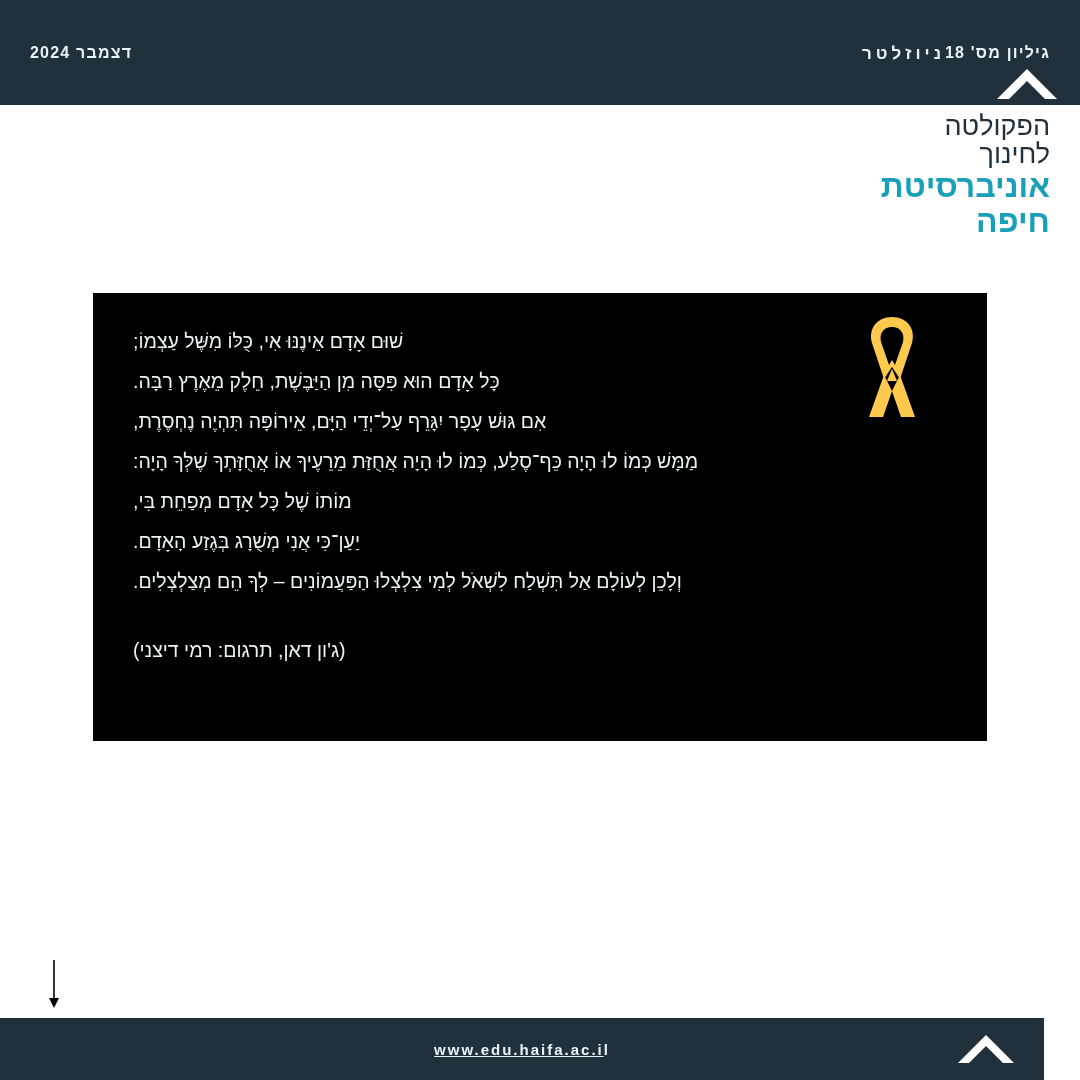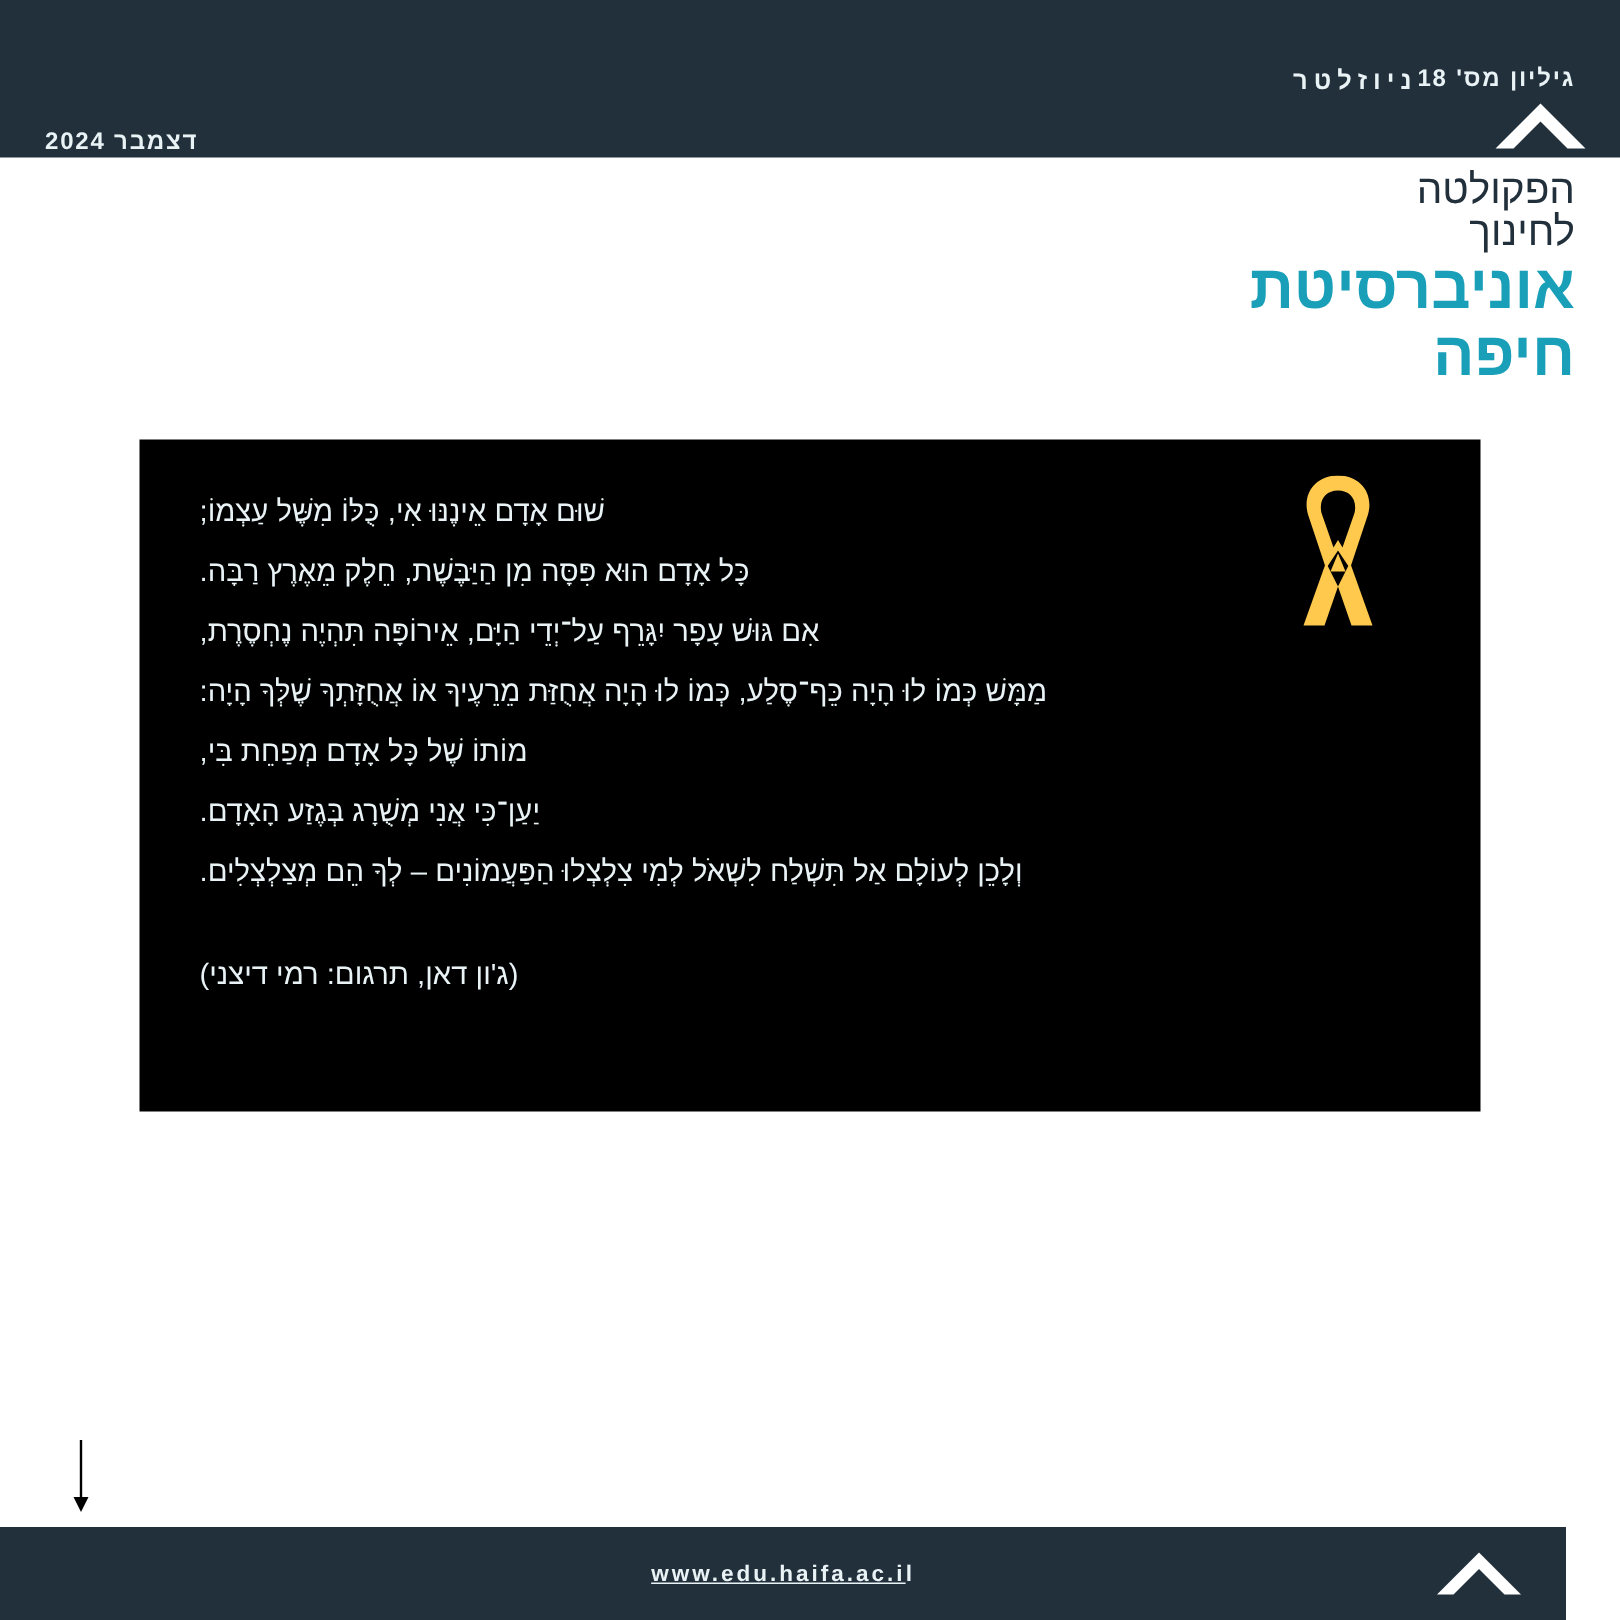--- a/index.html
+++ b/index.html
@@ -47,21 +47,20 @@
     flex: 1;
   }
 
   .topbar-date {
     color: #e9f3f6;
     font-size: 16px;
     font-weight: bold;
     letter-spacing: 1.2px;
     padding: 44px 0 0 30px;
     direction: rtl;
-    margin-top: 42px;
   }
 
   
   .chevron-mark {
     position: absolute;
     left: 995px;
     top: 66px;
     width: 64px;
     height: 34px;
   }
@@ -77,21 +76,21 @@
     line-height: 1.04;
   }
   .logo-faculty {
     color: #22303c;
     font-size: 27px;
     font-weight: normal;
     letter-spacing: 0px;
   }
   .logo-univ {
     color: #1a9fb8;
-    font-size: 41px;
+    font-size: 32px;
     font-weight: bold;
     margin-top: 2px;
     letter-spacing: 0px;
     text-align: right;
   }
 
   
   .poem-panel {
     position: absolute;
     top: 293px;

